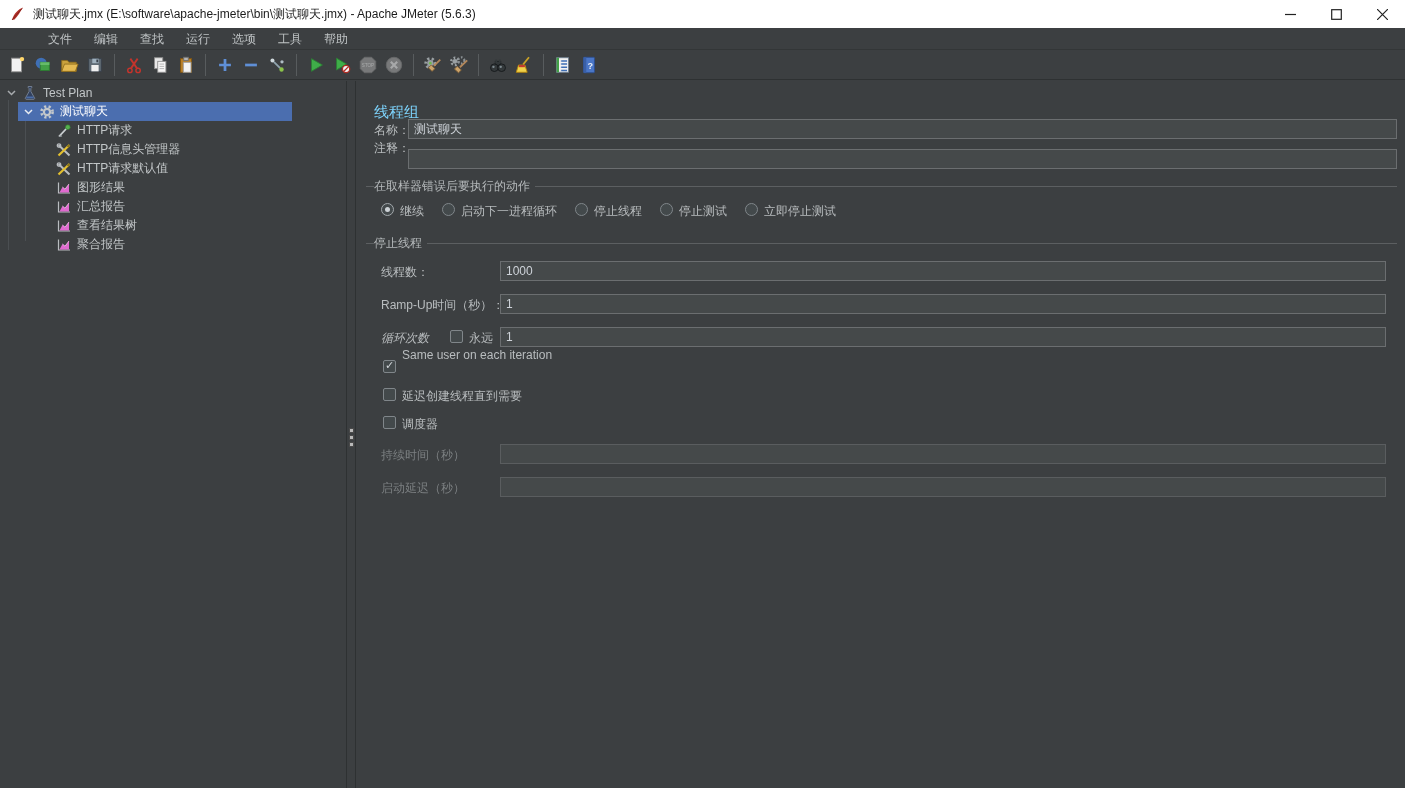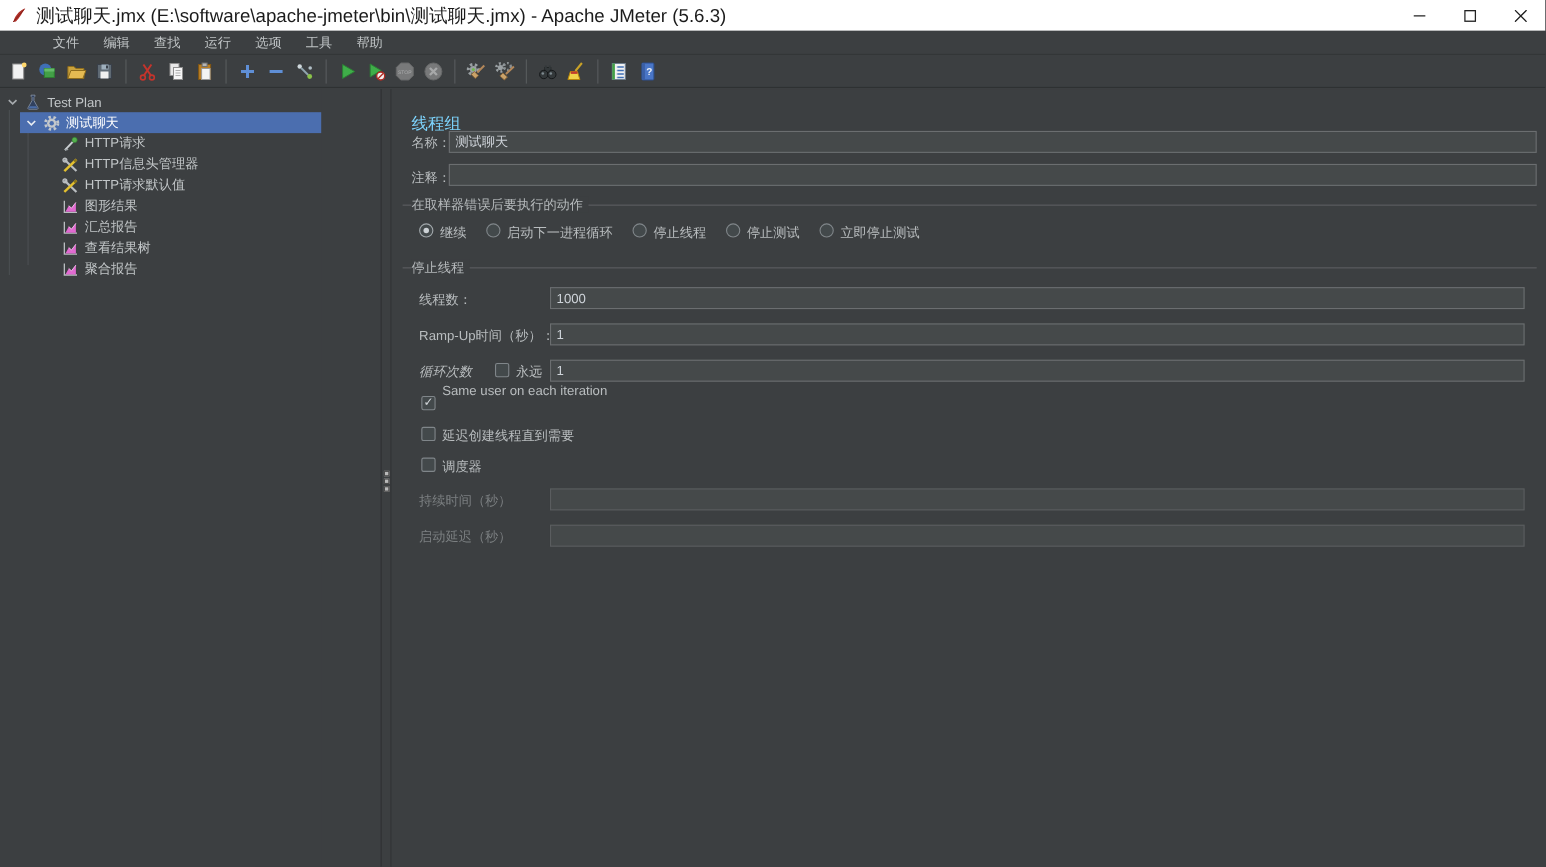--- a/index.html
+++ b/index.html
@@ -4,21 +4,21 @@
 <style>
   * { box-sizing: border-box; margin:0; padding:0; }
   html,body { width:1405px; height:788px; }
   body {
     position:relative; overflow:hidden;
     background:#3c3f41; font-family:"Liberation Sans",sans-serif;
     -webkit-font-smoothing:antialiased;
   }
   
   .titlebar { position:absolute; top:0; left:0; right:0; height:28px; background:#ffffff;
-    display:flex; align-items:center; color:#1b1b1b; font-size:17px; }
+    display:flex; align-items:center; color:#1b1b1b; font-size:12px; }
   .titlebar .app-icon { width:16px; height:16px; margin:0 8px 0 9px; flex:0 0 auto; }
   .title-text { white-space:nowrap; }
   .win-controls { position:absolute; right:0; top:0; height:28px; display:flex; }
   .win-btn { width:46px; height:28px; display:flex; align-items:center; justify-content:center; }
   
   .menubar { position:absolute; top:28px; left:0; right:0; height:22px; background:#3c3f41;
     display:flex; align-items:center; color:#bfc3c5; font-size:12px; border-bottom:1px solid #333637;padding-left:37px; }
   .menu-item { padding:0 11px; height:22px; line-height:22px; cursor:default; }
   
   .toolbar { position:absolute; top:50px; left:0; right:0; height:30px; background:#3c3f41;
@@ -354,21 +354,21 @@
       <i></i>
     </div>
 </div>
 
 <div class="main">
   <div class="panel-title">线程组</div>
 
   <span class="flabel" style="left:18px; top:42px;">名称：</span>
   <input class="tfield" style="left: 52px; top: 38px; width: 989px;" value="测试聊天">
 
-  <span class="flabel" style="left:18px; top:73px;font-family:Liberation Serif, serif;">注释：</span>
+  <span class="flabel" style="left:18px; top:60px;font-family:Liberation Serif, serif;">注释：</span>
   <input class="tfield" style="left: 52px; top: 68px; width: 989px;" value="">
 
   <div class="group" style="top:98px;">
     <div class="gline"></div>
     <span class="gtitle">在取样器错误后要执行的动作</span>
   </div>
   <div class="radio-row">
     <span class="ropt selected">
       <span class="rdot"></span>
       <span>继续</span>

